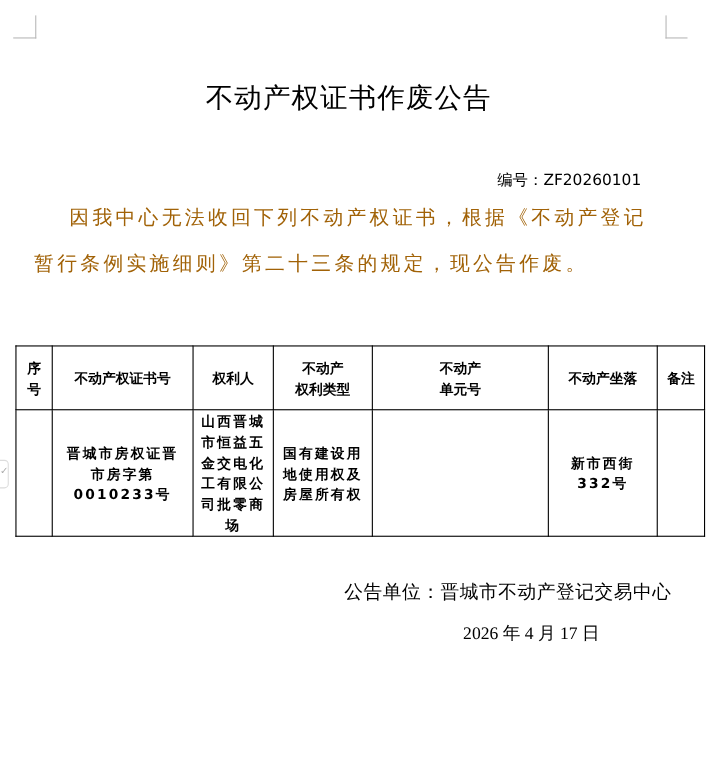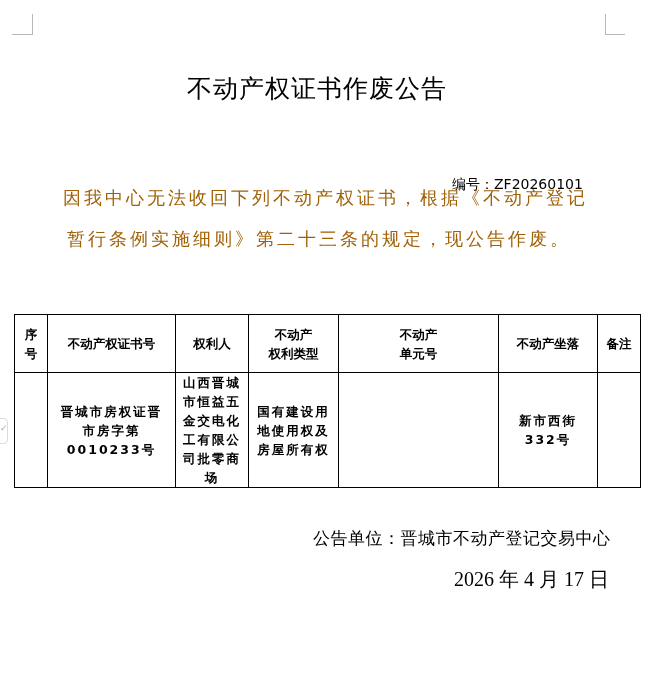--- a/index.html
+++ b/index.html
@@ -1,32 +1,32 @@
 <!DOCTYPE html>
 <html><head>
 <meta charset="utf-8">
 <style>
   html, body { margin: 0; padding: 0; background: #ffffff; }
   body { width: 657px; height: 696px; position: relative; overflow: hidden; font-family: "DejaVu Serif", "Liberation Serif", serif; color: #000; }
   .corner { position: absolute; width: 20px; height: 20px; border-color: #b8b8b8; border-style: solid; border-width: 0; }
   .corner.tl { left: 12px; top: 14px; border-right-width: 1px; border-bottom-width: 1px; }
   .corner.tr { left: 605px; top: 14px; border-left-width: 1px; border-bottom-width: 1px; width: 19px; }
   .title { position: absolute; left: 0; top: 72px; width: 634px; text-align: center; font-size: 25px; letter-spacing: 1px; font-family: "DejaVu Serif", serif; }
-  .docno { position: absolute; left: 452px; top: 155px; font-size: 14px; font-family: "DejaVu Sans", sans-serif; margin-top: 21px; }
+  .docno { position: absolute; left: 452px; top: 155px; font-size: 14px; font-family: "DejaVu Sans", sans-serif; }
   .para { position: absolute; left: 31px; width: 590px; font-size: 18px; letter-spacing: 3px; font-family: "DejaVu Sans", sans-serif; color: #a16207; }
   .para.l1 { top: 186px; left: 63px; }
-  .para.l2 { top: 227px; margin-left: 36px; }
+  .para.l2 { top: 227px; }
   table.grid { position: absolute; left: 14px; top: 314px; border-collapse: collapse; font-family: "DejaVu Sans", sans-serif; font-weight: bold; font-size: 12.5px; }
   table.grid td, table.grid th { border: 1px solid #000; padding: 0 6px; vertical-align: middle; line-height: 19px; }
   table.grid th { height: 57px; text-align: center; font-weight: bold; }
   table.grid td { height: 110px; text-align: center; letter-spacing: 2px; }
   .c1 { width: 20px; } .c2 { width: 115px; } .c3 { width: 60px; margin-left: 24px; } .c4 { width: 77px; }
   .c5 { width: 147px; } .c6 { width: 86px; } .c7 { width: 30px; }
   .footer-org { position: absolute; left: 313px; top: 527px; font-size: 17px; font-family: "DejaVu Sans", sans-serif; letter-spacing: 0.5px; }
-  .footer-date { position: absolute; left: 421px; top: 566px; font-size: 20px; font-family: "Liberation Serif", serif; margin-left: 33px; }
+  .footer-date { position: absolute; left: 421px; top: 566px; font-size: 16px; font-family: "Liberation Serif", serif; }
   .side-tab { position: absolute; left: -6px; top: 418px; width: 12px; height: 24px; border: 1px solid #dcdcdc; border-radius: 4px; background: #fff; }
   .side-tab span { position: absolute; left: 5px; top: 4px; font-size: 9px; color: #aaa; }
 </style>
 </head>
 <body>
 
 <div class="corner tl"></div>
 <div class="corner tr"></div>
 
 <div class="side-tab">

